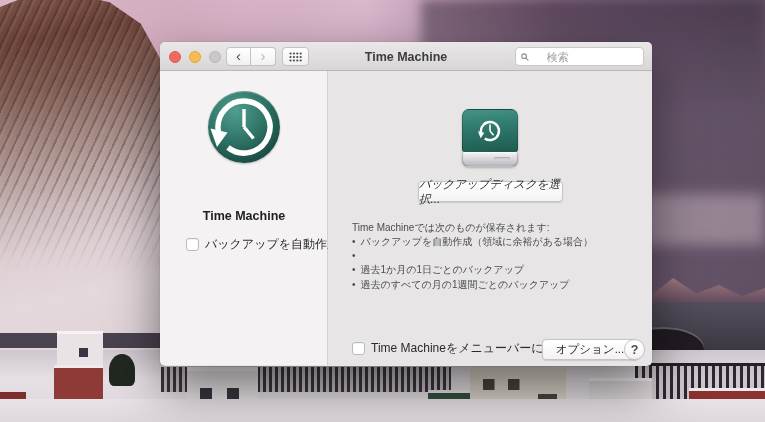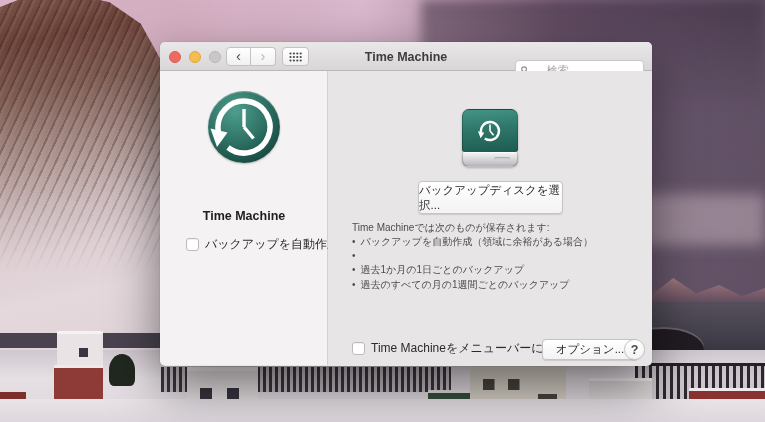--- a/index.html
+++ b/index.html
@@ -78,21 +78,21 @@
   .nav-back { border-radius:4px 0 0 4px; color:#4f4f4f; }
   .nav-fwd { border-radius:0 4px 4px 0; border-left:none; color:#b8b6b6; }
   .grid-btn { position:absolute; left:122px; top:5px; width:27px; height:19px;
     background:linear-gradient(#fff,#f2f1f1); border:1px solid #c3c1c1; border-radius:4px;
     display:flex; align-items:center; justify-content:center; }
   .win-title { position:absolute; left:0; right:0; top:0; height:29px;
     display:flex; align-items:center; justify-content:center;
     font-size:12.5px; font-weight:700; color:#3d3d3d; pointer-events:none; }
   .search { position:absolute; right:8px; top:5px; width:129px; height:19px;
     background:#fff; border:1px solid #c9c7c8; border-radius:4px;
-    display:flex; align-items:center; padding:0 5px; gap:18px;margin-top:13px; }
+    display:flex; align-items:center; padding:0 5px; gap:18px; }
   .search input { border:none; outline:none; width:100%; font-size:11px; color:#333;
     font-family:"Liberation Sans", sans-serif; background:transparent; }
   .search input::placeholder { color:#9b9b9b; }
 
   
   .win-body { display:flex; height:294px; }
   .sidebar { width:168px; background:#f4f2f3; border-right:1px solid #d2d0d1;
     border-radius:0 0 0 5px; position:relative; }
   .content { flex:1; position:relative; background:#e7e5e6; border-radius:0 0 5px 0; }
 
@@ -117,21 +117,21 @@
   .disk-base { height:15px; border-radius:3px 3px 7px 7px; position:relative;
     background:linear-gradient(#f2f2f4,#c4c4c8 80%,#b2b2b7);
     border:1px solid rgba(0,0,0,.2); border-top:1px solid #fafafa; }
   .disk-slot { position:absolute; right:7px; top:4px; width:16px; height:4px; border-radius:2px;
     background:#d2d2d6; box-shadow:inset 0 1px 1px rgba(0,0,0,.18); }
 
   .btn { background:linear-gradient(#ffffff,#f4f3f3); border:1px solid #c6c4c5; border-radius:4px;
     box-shadow:0 .5px 1px rgba(0,0,0,.12); color:#2b2b2b;
     display:flex; align-items:center; justify-content:center;
     font-family:"Liberation Sans", sans-serif; }
-  .select-disk-btn { position:absolute; left:90px; top:110px; width:145px; height:33px; font-size:11.5px; }
+  .select-disk-btn { position:absolute; left:90px; top:110px; width:145px; height:21px; font-size:11.5px;font-style:italic; }
 
   .desc { position:absolute; left:24px; right:16px; color:#4c4c4c; font-size:10px; }
   .desc-intro { top:150px; }
   .desc-bullets { top:164px; list-style:none; }
   .desc-bullets li { line-height:14.2px; display:flex; gap:5px; }
   .desc-note { top:222px; }
 
   .bottom-row { position:absolute; left:24px; top:269px; display:flex; align-items:center; gap:6px; }
   .options-btn { position:absolute; left:214px; top:268px; width:96px; height:21px; font-size:11.5px; }
   .help-btn { position:absolute; left:296px; top:268px; width:21px; height:21px; border-radius:50%;

